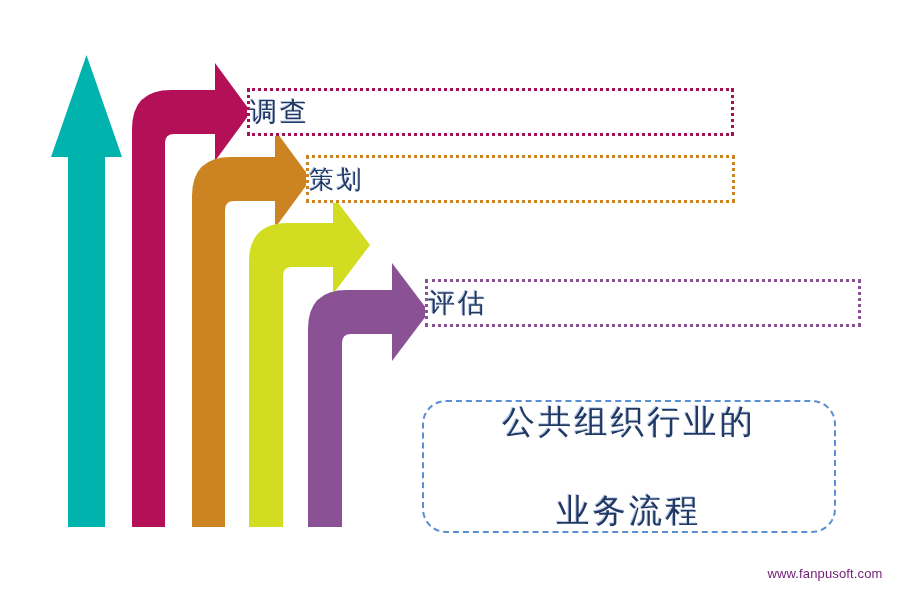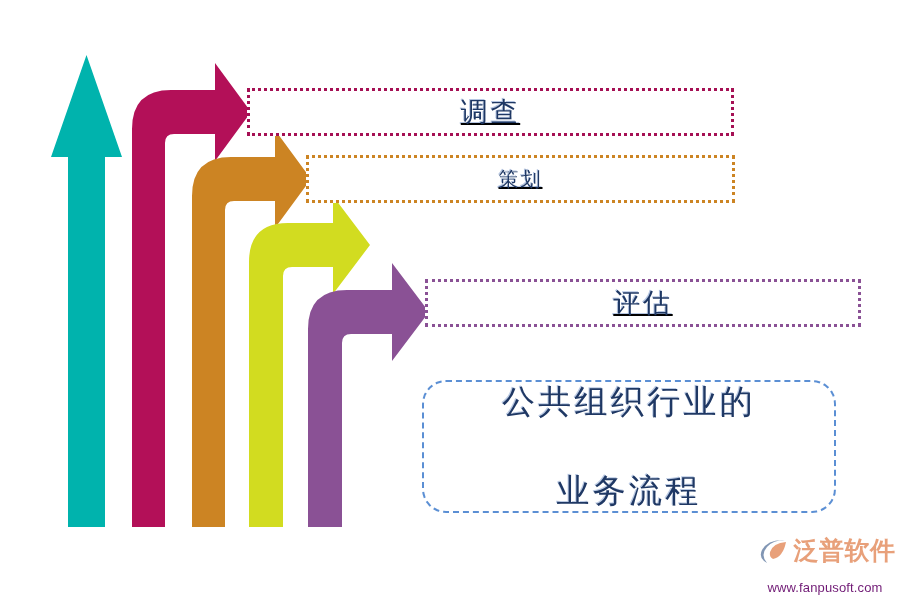--- a/index.html
+++ b/index.html
@@ -12,22 +12,21 @@
   }
   #stage{position:absolute;left:0;top:0;width:900px;height:600px;}
   #arrows{position:absolute;left:0;top:0;width:900px;height:600px;}
 
   .step-box{
     position:absolute;
     box-sizing:border-box;
     background:#ffffff;
     display:flex;
     align-items:center;
-    justify-content:center;
-    text-decoration:underline;
+    justify-content:flex-start;
   }
   .step-label{
     color:#1F3864;
     letter-spacing:.10em;
     line-height:1;
     text-shadow:1px 1px 0 #ffffff, -1px -1px 0 rgba(120,150,200,.55);
     white-space:nowrap;
   }
 
   #title-box{
@@ -84,35 +83,28 @@
 
     <path fill="#D2DC20" d="M249 527 L249 262 Q249 223 288 223 L333 223 L333 196 L370 245 L333 294 L333 267 L292 267 Q283 267 283 276 L283 527 Z"></path>
 
     <path fill="#8A5195" d="M308 527 L308 329 Q308 290 347 290 L392 290 L392 263 L429 312 L392 361 L392 334 L351 334 Q342 334 342 343 L342 527 Z"></path>
   </svg>
 
   <div class="step-box" style="left: 247px; top: 88px; width: 487px; height: 48px; border: 3px dotted rgb(165, 16, 84);">
     <span class="step-label" style="font-size: 27px;">调查</span>
   </div>
   <div class="step-box" style="left: 306px; top: 155px; width: 429px; height: 48px; border: 3px dotted rgb(204, 132, 35);">
-    <span class="step-label" style="font-size: 20px;">策划</span>
+    <span class="step-label" style="font-size: 25px;">策划</span>
   </div>
   <div class="step-box" style="left: 425px; top: 279px; width: 436px; height: 48px; border: 3px dotted rgb(138, 81, 149);">
     <span class="step-label" style="font-size: 27px;">评估</span>
   </div>
 
-  <div id="title-box" style="left: 422px; top: 380px; width: 414px; height: 133px; border-color: rgb(91, 143, 212); gap: 44px;">
+  <div id="title-box" style="left: 422px; top: 400px; width: 414px; height: 133px; border-color: rgb(91, 143, 212); gap: 44px;">
     <span class="title-line">公共组织行业的</span>
     <span class="title-line">业务流程</span>
   </div>
 
   <div id="logo">
-    <div id="logo-row">
-      <svg width="34" height="28" viewBox="0 0 34 28">
-        <path d="M30 3 Q13 2 7 13 Q3 21 12 26 Q5 18 12 10 Q18 3 30 3 Z" fill="#8196B4"></path>
-        <path d="M31 5 Q18 6 15 15 Q14 20 18 22 Q28 20 31 5 Z" fill="#E8A07A"></path>
-      </svg>
-      <span id="logo-name">泛普软件</span>
-    </div>
     <span id="logo-url">www.fanpusoft.com</span>
   </div>
 
 </div>
 
 </body></html>

